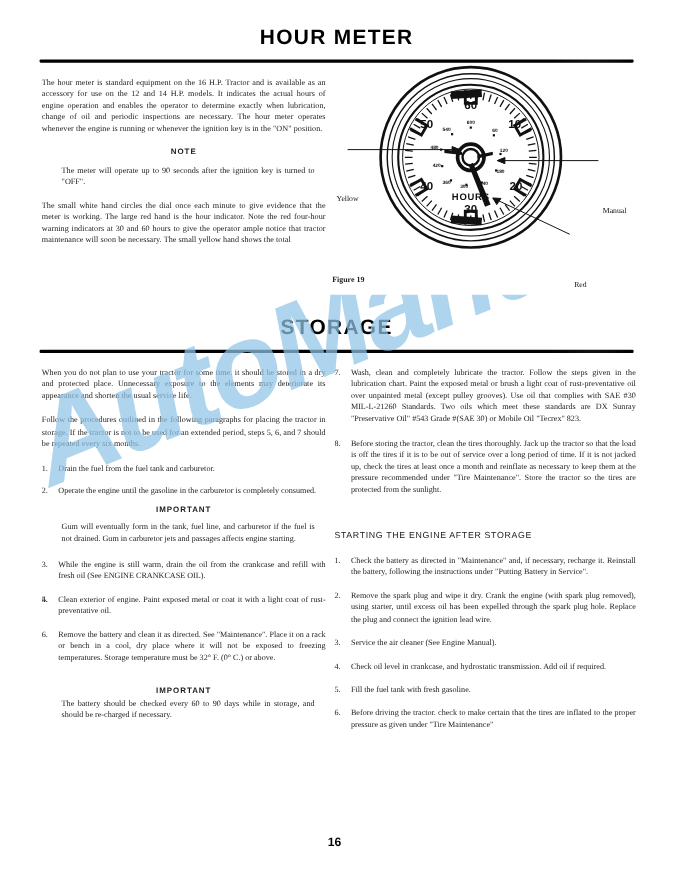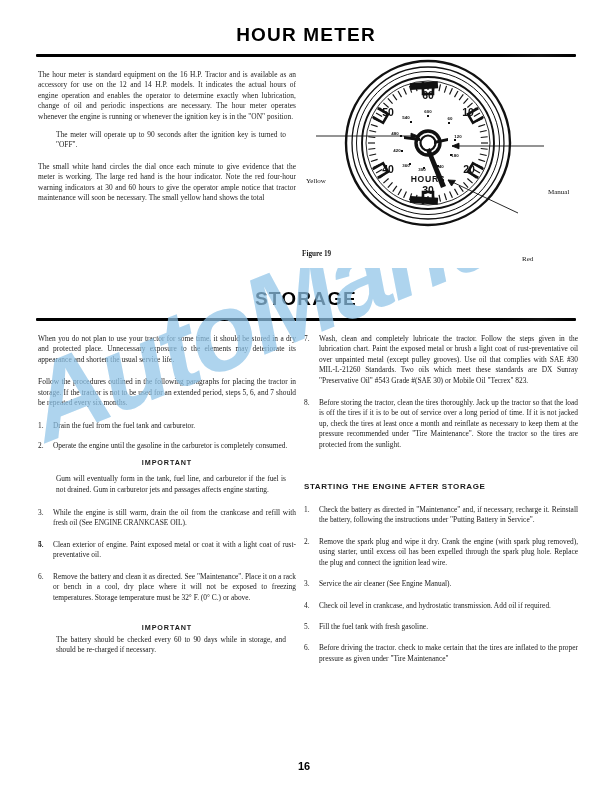--- a/index.html
+++ b/index.html
@@ -73,21 +73,21 @@
   .note-head, .imp-head {
     font-family: "Liberation Sans", "DejaVu Sans", sans-serif;
     font-weight: 700;
     font-size: 7.2px;
     letter-spacing: 0.9px;
     text-align: center;
   }
 
   .sub-head {
     font-family: "Liberation Sans", "DejaVu Sans", sans-serif;
-    font-weight: 700;
+    font-weight: 400;
     font-size: 8px;
     letter-spacing: 0.6px;
   }
 
   .indent-block {
     font-size: 7.4px;
     line-height: 10.4px;
     text-align: justify;
     padding-left: 18px;
     padding-right: 10px;
@@ -147,20 +147,21 @@
       <text class="watermark-text" x="8" y="175" transform="rotate(-22 8 175)">AutoManual</text>
     </svg>
   </div>
 
   <div class="sec-title" style="position:absolute; left:36px; top:24px; width:540px; font-size:19px;text-align:center;">HOUR METER</div>
   <div class="rule taper" style="position:absolute; left:36px; top:54px; width:540px;"></div>
 
   <div class="col-left" style="left:38px; top:70px; width:258px;">
     <div class="para">The hour meter is standard equipment on the 16 H.P. Tractor and is available as an accessory for use on the 12 and 14 H.P. models. It indicates the actual hours of engine operation and enables the operator to determine exactly when lubrication, change of oil and periodic inspections are necessary. The hour meter operates whenever the engine is running or whenever the ignition key is in the "ON" position.</div>
 
+    <div class="note-head" style="margin-top:11px;">NOTE</div>
 
     <div class="indent-block" style="margin-top:8px;">The meter will operate up to 90 seconds after the ignition key is turned to "OFF".</div>
 
     <div class="para" style="margin-top:11px;">The small white hand circles the dial once each minute to give evidence that the meter is working. The large red hand is the hour indicator. Note the red four-hour warning indicators at 30 and 60 hours to give the operator ample notice that tractor maintenance will soon be necessary. The small yellow hand shows the total</div>
   </div>
 
   <div class="figure-wrap" style="left:300px; top:58px; width:300px; height:200px;">
     <svg width="300" height="200" viewBox="0 0 300 200">
       <defs>
         <g id="tickgroup"></g>

